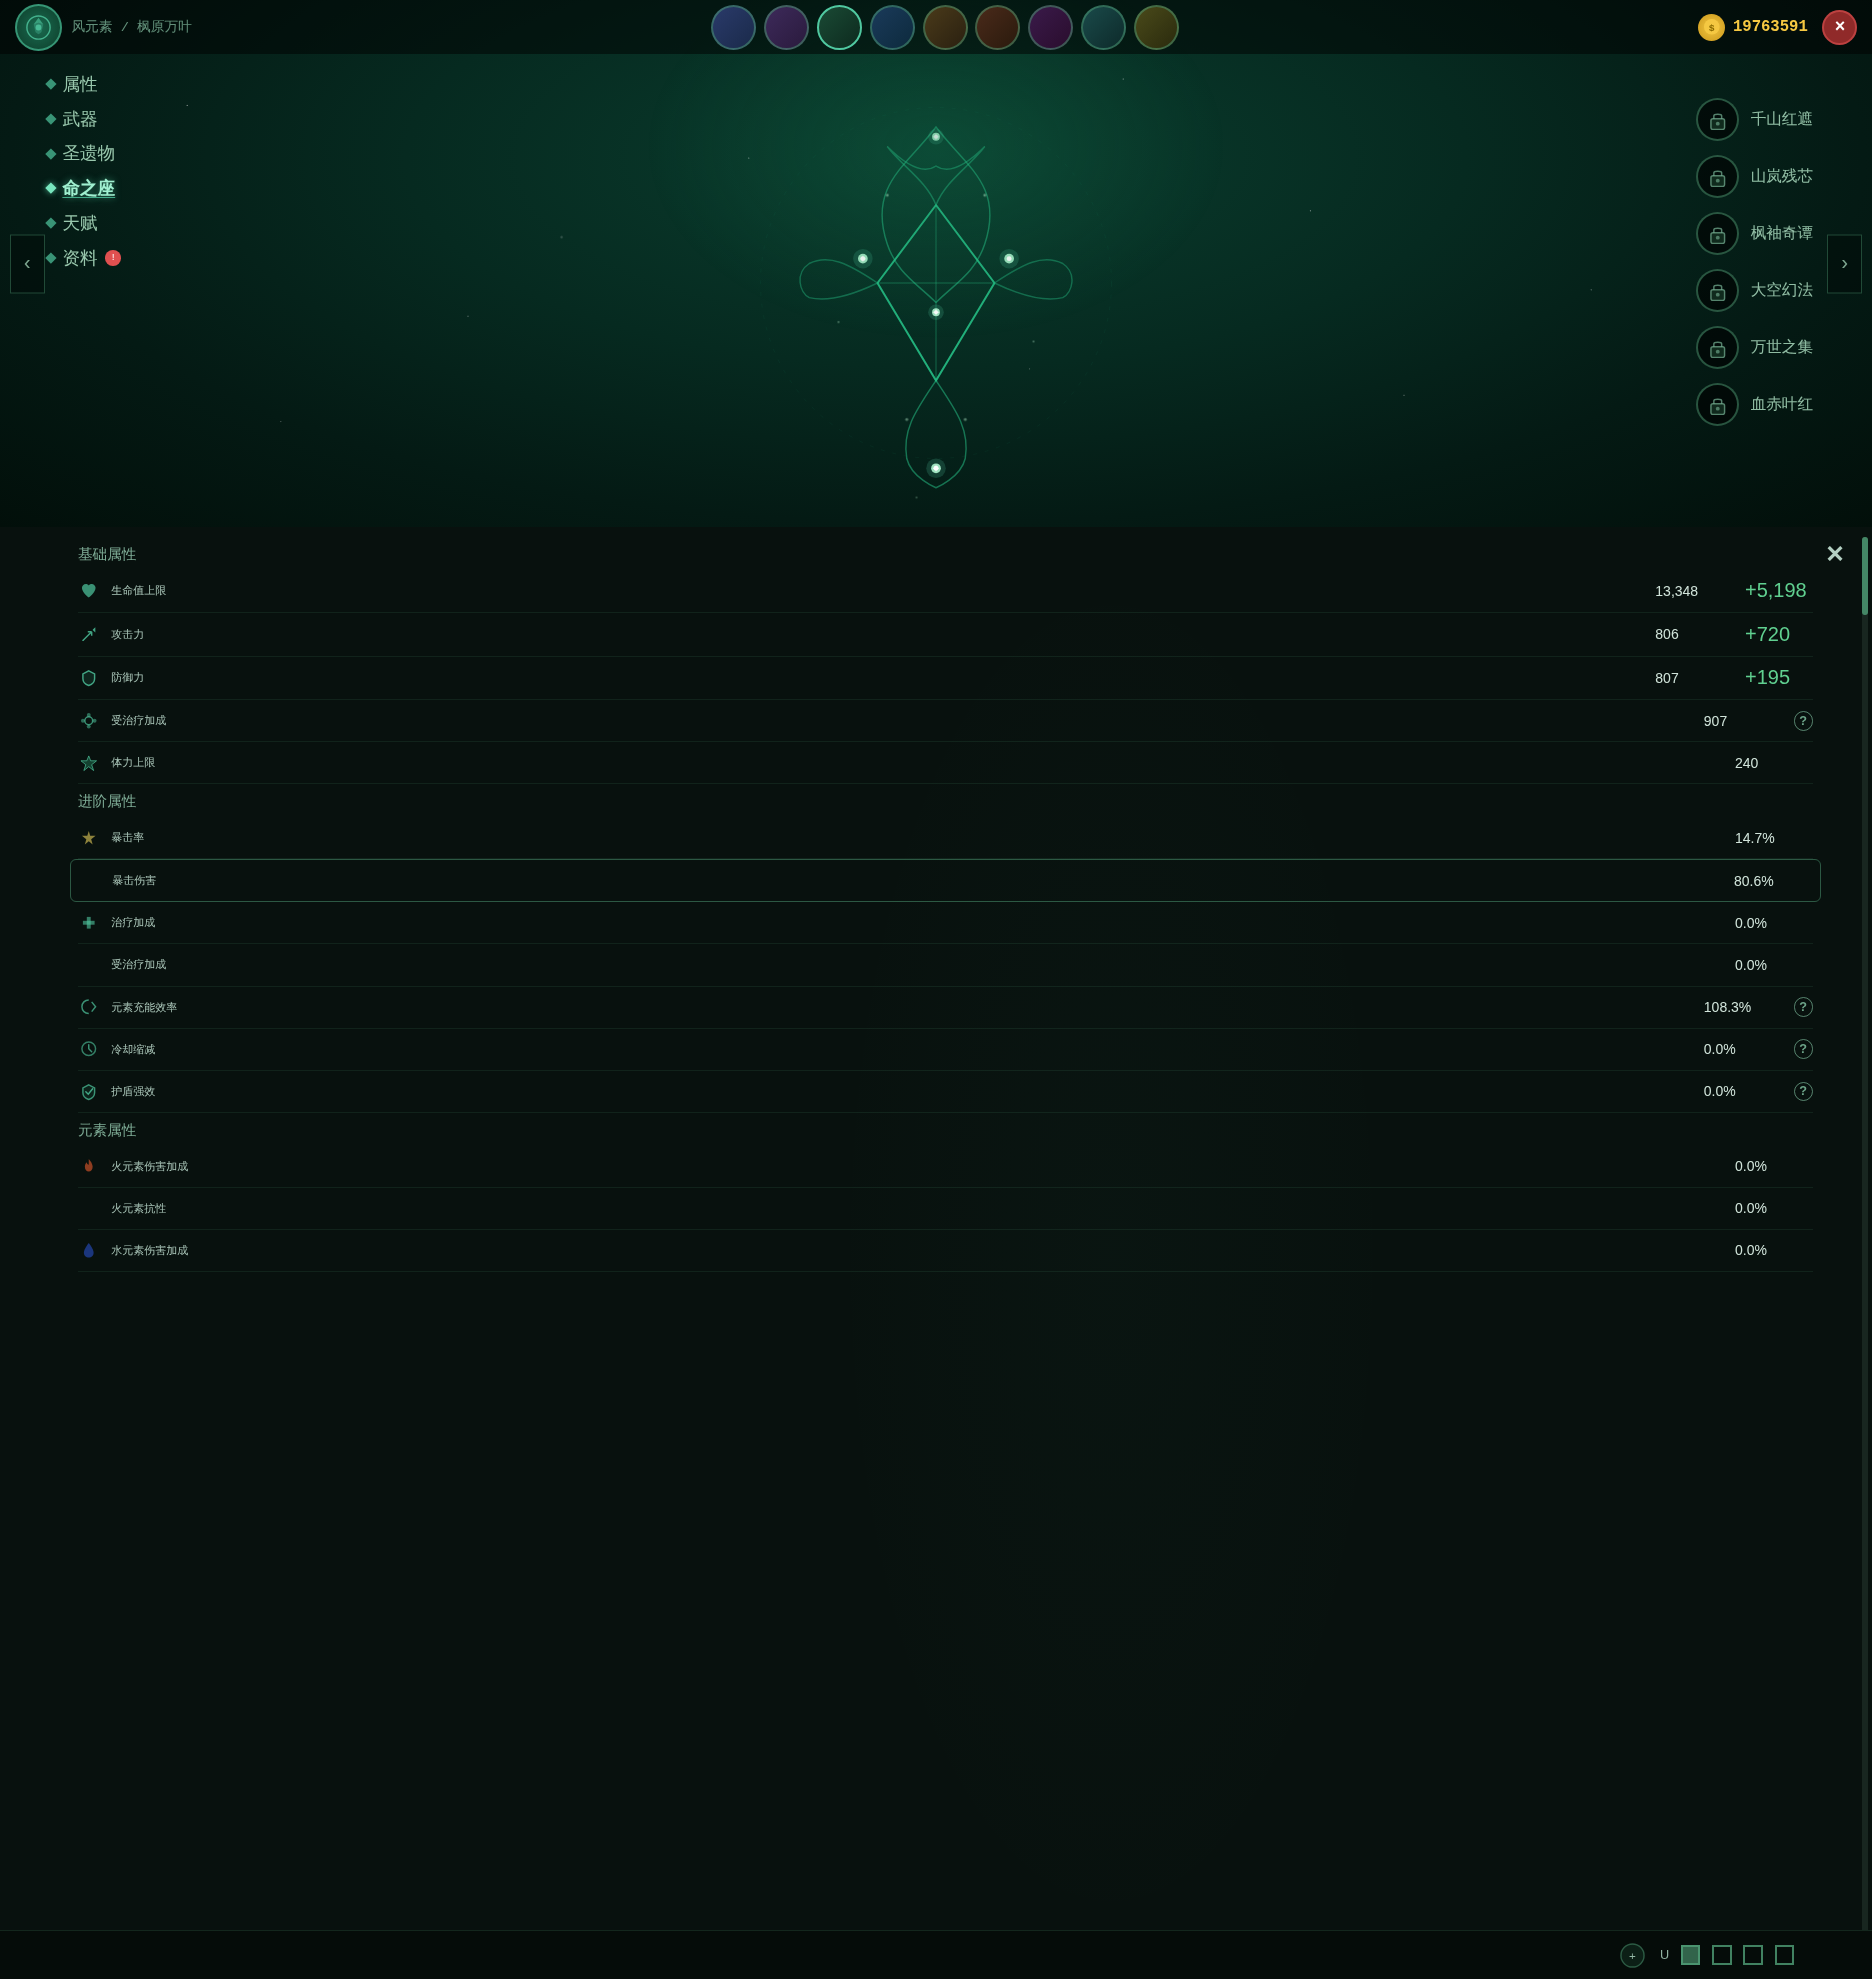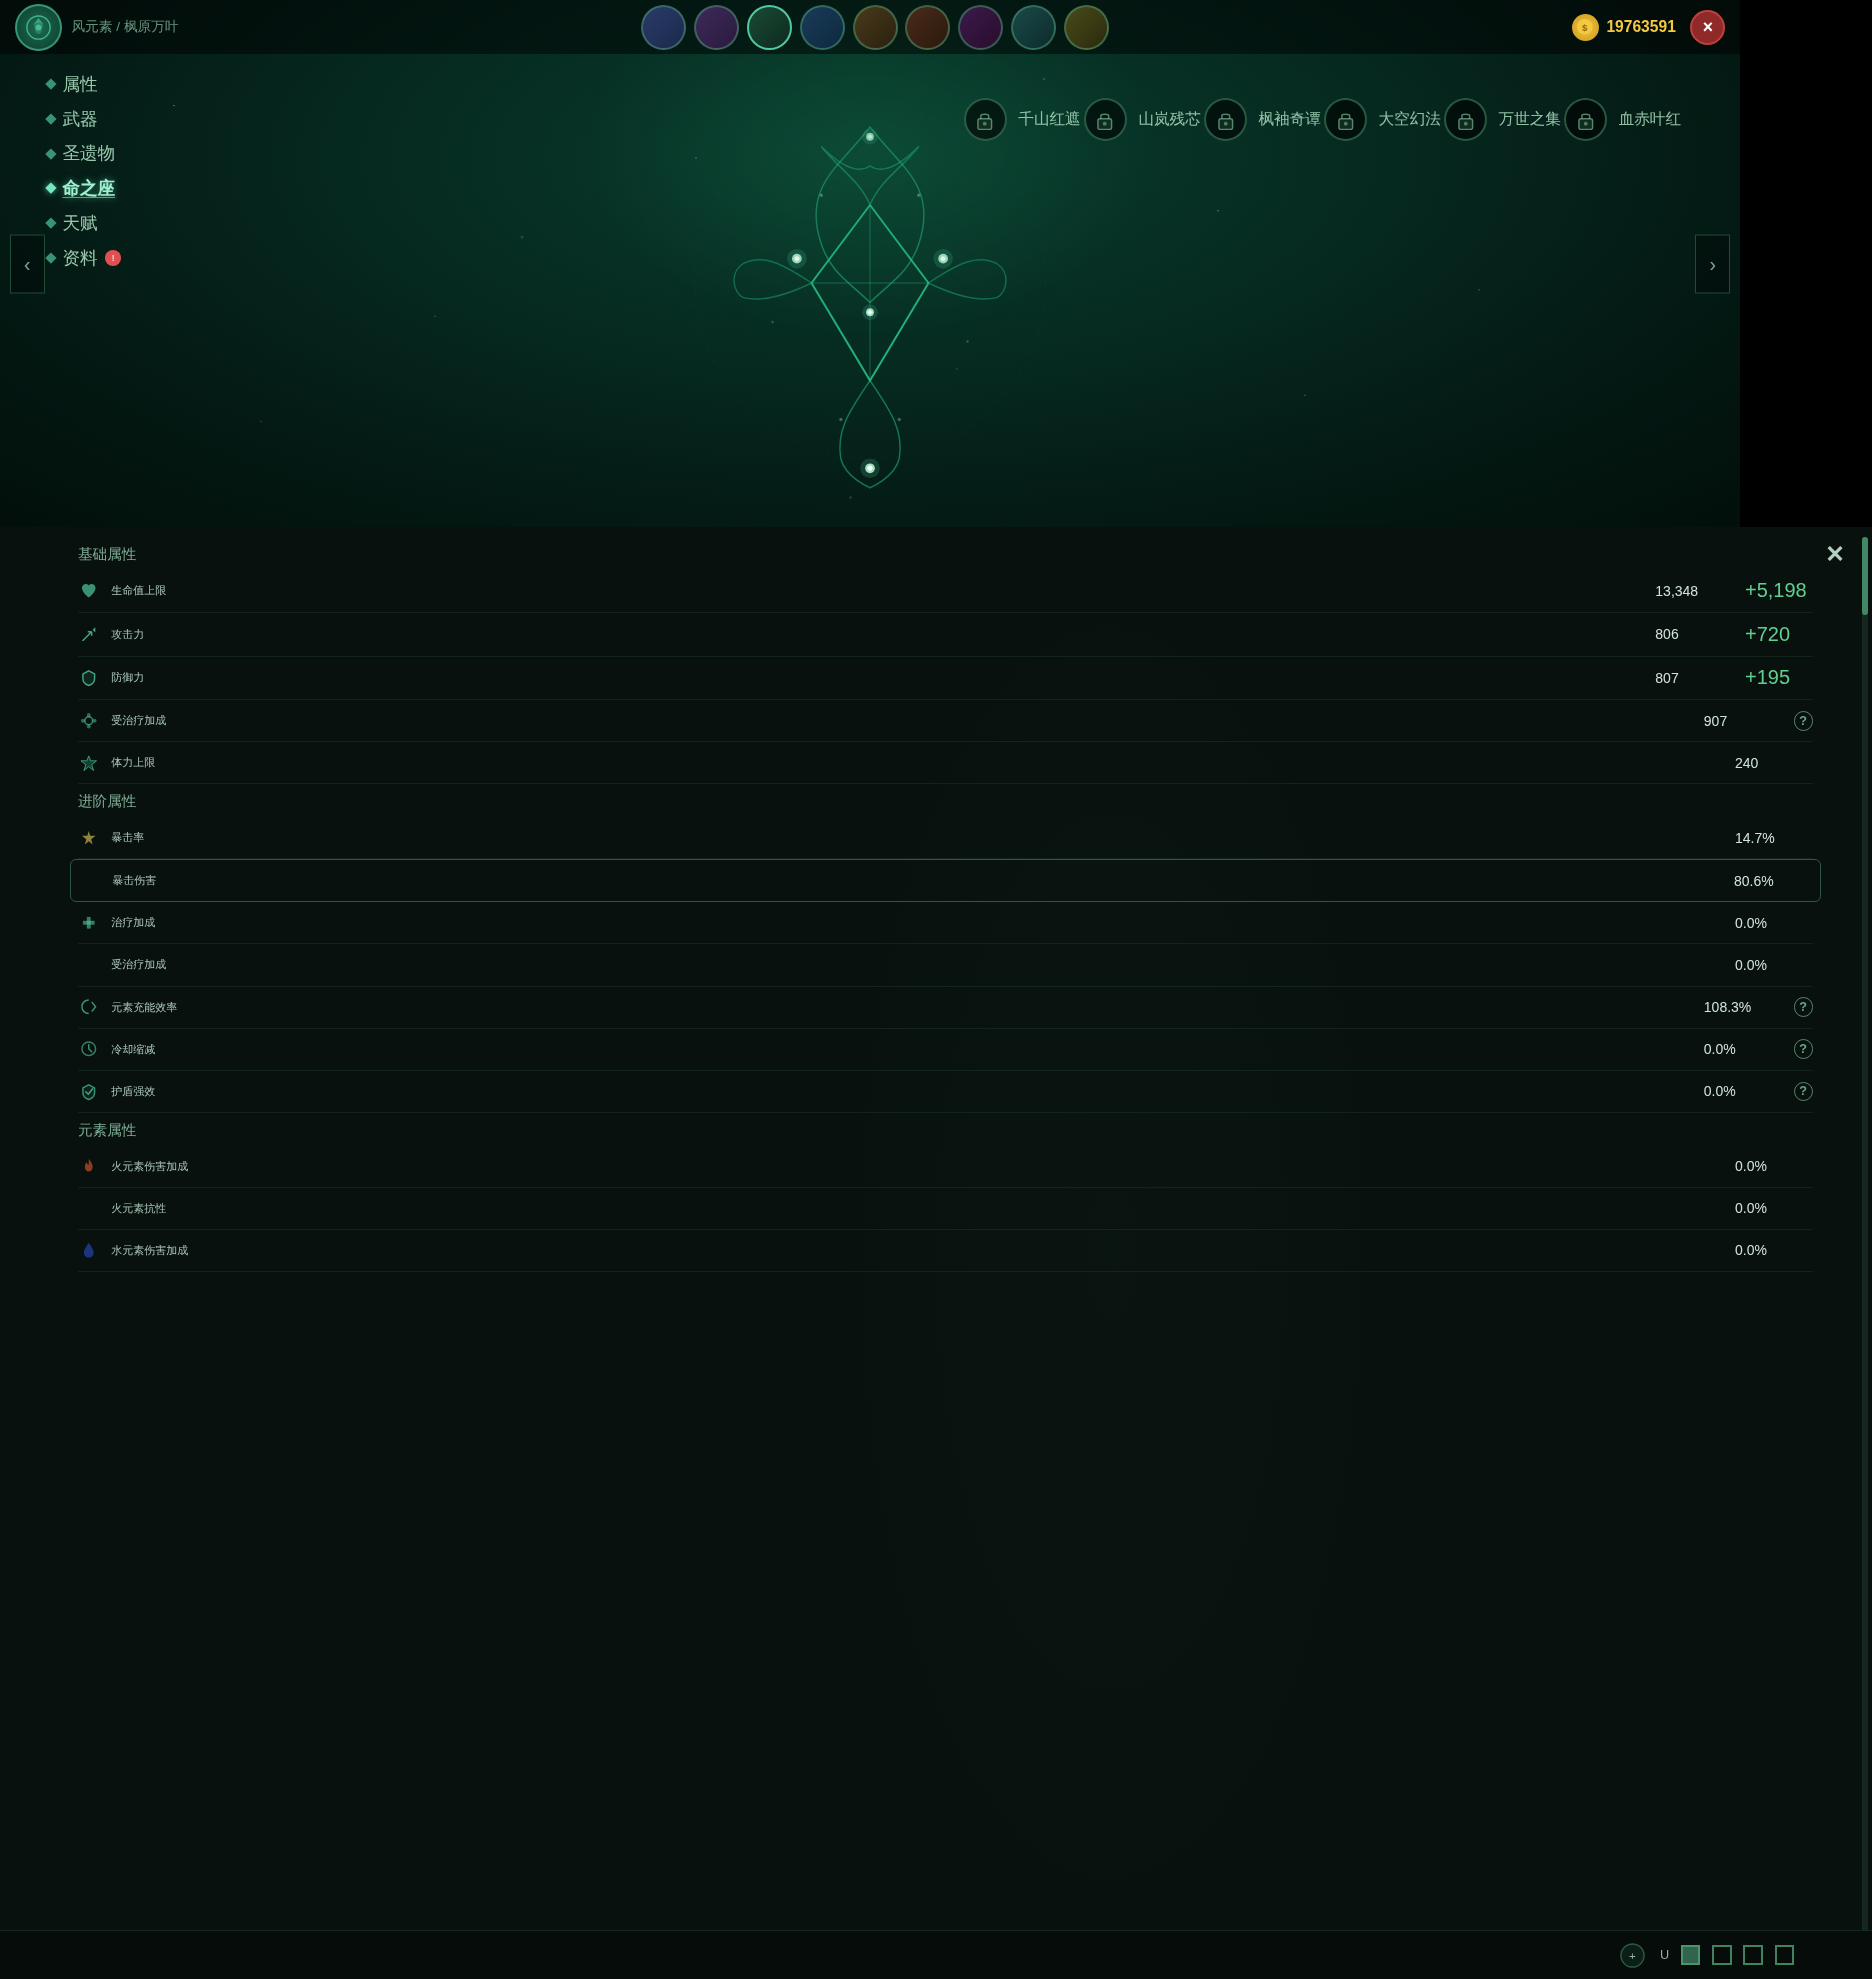--- a/index.html
+++ b/index.html
@@ -6,25 +6,26 @@
     body {
       width: 1872px;
       height: 1980px;
       overflow: hidden;
       font-family: 'Microsoft YaHei', 'SimHei', sans-serif;
       background: #000;
     }
 
     
     .game-section {
-      width: 1740px;
+      width: 1872px;
       height: 527px;
       background: radial-gradient(ellipse at 50% 30%, #0a3d2e 0%, #062a20 40%, #041a14 70%, #020f0a 100%);
       position: relative;
       overflow: hidden;
+      font-family: Liberation Mono, monospace;
     }
 
     
     .game-section::before {
       content: '';
       position: absolute;
       inset: 0;
       background-image:
         radial-gradient(1px 1px at 10% 20%, rgba(255,255,255,0.6) 0%, transparent 100%),
         radial-gradient(1px 1px at 25% 60%, rgba(255,255,255,0.4) 0%, transparent 100%),
@@ -248,22 +249,22 @@
       width: 100%;
       height: 100%;
     }
 
     
     .constellation-list {
       position: absolute;
       top: 98px;
       right: 59px;
       display: flex;
-      flex-direction: row;
-      gap: 3px;
+      flex-direction: column;
+      gap: 14px;
       z-index: 10;
     }
 
     .constellation-item {
       display: flex;
       align-items: center;
       gap: 11.7px;
     }
 
     .constellation-lock {

